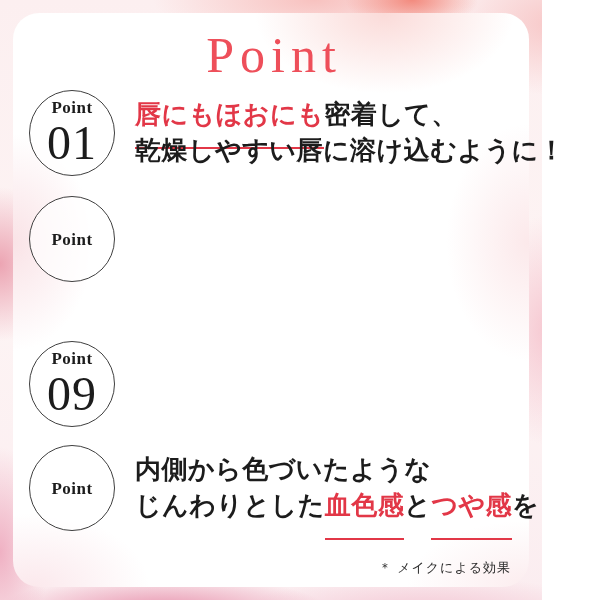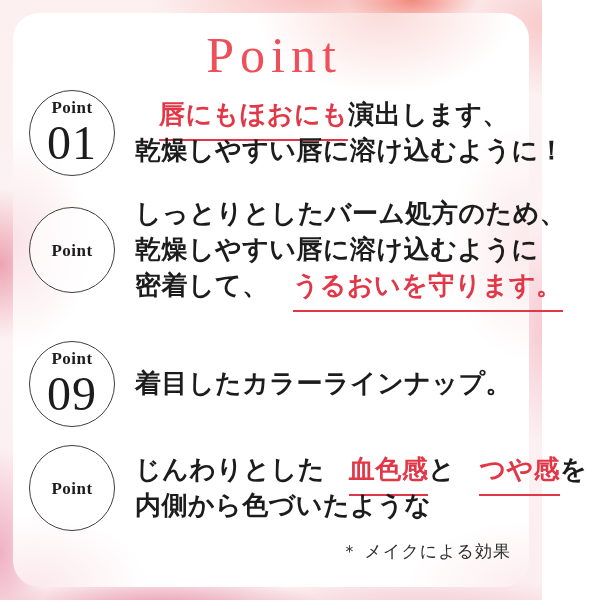--- a/index.html
+++ b/index.html
@@ -43,68 +43,62 @@
   .badge{
     flex:0 0 auto;width:84px;height:84px;border:1.5px solid #3f3f3f;border-radius:50%;
     background:rgba(255,255,255,0.65);
     display:flex;flex-direction:column;align-items:center;justify-content:center;
     color:#1c1c1c;
   }
   .badge-label{font-size:17px;font-weight:700;letter-spacing:0.5px;line-height:1.1;margin-top:2px;}
   .badge-number{font-size:48px;font-weight:400;line-height:1.05;letter-spacing:1px;text-align:right;}
   .text p{margin:0;font-size:26px;line-height:36px;color:#1c1c1c;letter-spacing:0.5px;white-space:nowrap;font-weight:700;}
   .seg.red{color:#e23747;}
-  .seg.u{border-bottom:2px solid #e23747;padding-bottom:10px;margin-left:24px;}
+  .seg.u{border-bottom:2px solid #e23747;padding-bottom:18px;}
   .footnote{
-    position:absolute;right:18px;bottom:24px;
+    position:absolute;right:18px;bottom:10px;
     font-family:"Liberation Sans","DejaVu Sans",sans-serif;
-    font-size:17px;letter-spacing:1px;color:#2b2b2b;
+    font-size:13px;letter-spacing:1px;color:#2b2b2b;
   }
 </style>
 </head>
 <body>
 
 <div class="stage">
   <div class="card">
     <h1 class="title">Point</h1>
     <div id="rows">
         <div class="row r0">
           <div class="badge">
             <span class="badge-label">Point</span>
             <span class="badge-number">01</span>
           </div>
           <div class="text">
-            <p><span class="seg red u">唇にもほおにも</span><span class="seg">演出します、</span></p>
+            <p><span class="seg red u">唇にもほおにも</span><span class="seg">密着して、</span></p>
             <p><span class="seg">乾燥しやすい唇に溶け込むように！</span></p>
           </div>
         </div>
         <div class="row r1">
           <div class="badge">
             <span class="badge-label">Point</span>
-          </div>
-          <div class="text">
-            <p><span class="seg">しっとりとしたバーム処方のため、</span></p>
-            <p><span class="seg">乾燥しやすい唇に溶け込むように</span></p>
-            <p><span class="seg">密着して、</span><span class="seg red u">うるおいを守ります。</span></p>
           </div>
         </div>
         <div class="row r2">
           <div class="badge">
             <span class="badge-label">Point</span>
             <span class="badge-number">09</span>
           </div>
           <div class="text">
-            <p><span class="seg">着目したカラーラインナップ。</span></p>
           </div>
         </div>
         <div class="row r3">
           <div class="badge">
             <span class="badge-label">Point</span>
           </div>
           <div class="text">
+            <p><span class="seg">内側から色づいたような</span></p>
             <p><span class="seg">じんわりとした</span><span class="seg red u">血色感</span><span class="seg">と</span><span class="seg red u">つや感</span><span class="seg">を</span></p>
-            <p><span class="seg">内側から色づいたような</span></p>
           </div>
         </div>
       </div>
     <div class="footnote">＊ メイクによる効果</div>
   </div>
 </div>
 
 </body></html>

